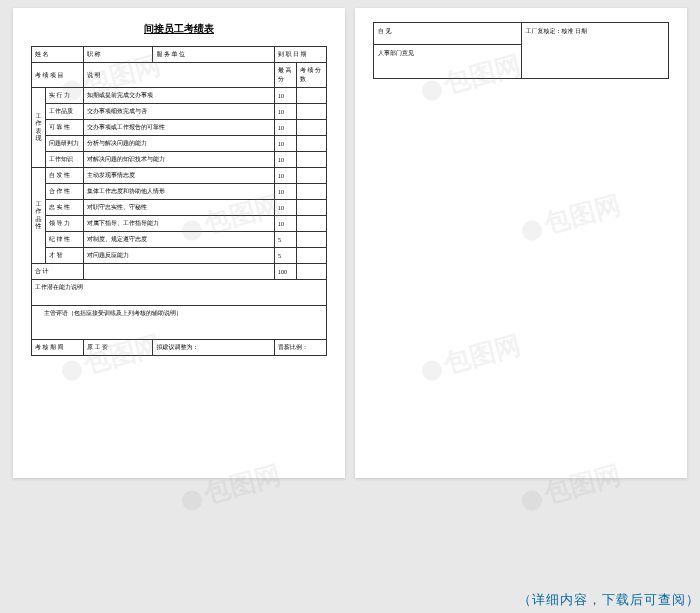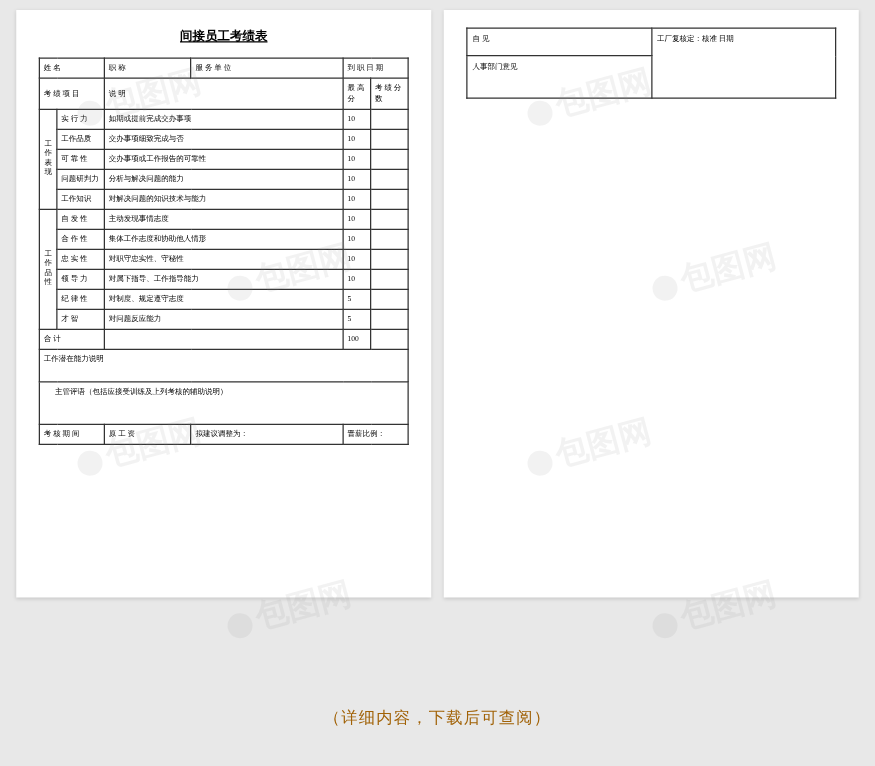--- a/index.html
+++ b/index.html
@@ -56,26 +56,26 @@
       text-align: center;
       line-height: 1.2;
     }
     .col-item { width: 38px; }
     .col-max { width: 22px; text-align: left; }
     .col-score { width: 30px; }
     .tall-row td { height: 26px; vertical-align: top; }
     .taller-row td { height: 34px; vertical-align: top; }
     .footer-note {
       position: absolute;
-      bottom: 30px;
+      bottom: 4px;
       left: 0;
       right: 0;
-      text-align: center;
+      text-align: right;
       font-size: 13px;
-      color: #a16207;
+      color: #0369a1;
       letter-spacing: 1px;
     }
     .watermark {
       position: absolute;
       color: rgba(150,150,150,0.12);
       font-size: 26px;
       font-weight: bold;
       pointer-events: none;
       transform: rotate(-15deg);
       white-space: nowrap;

